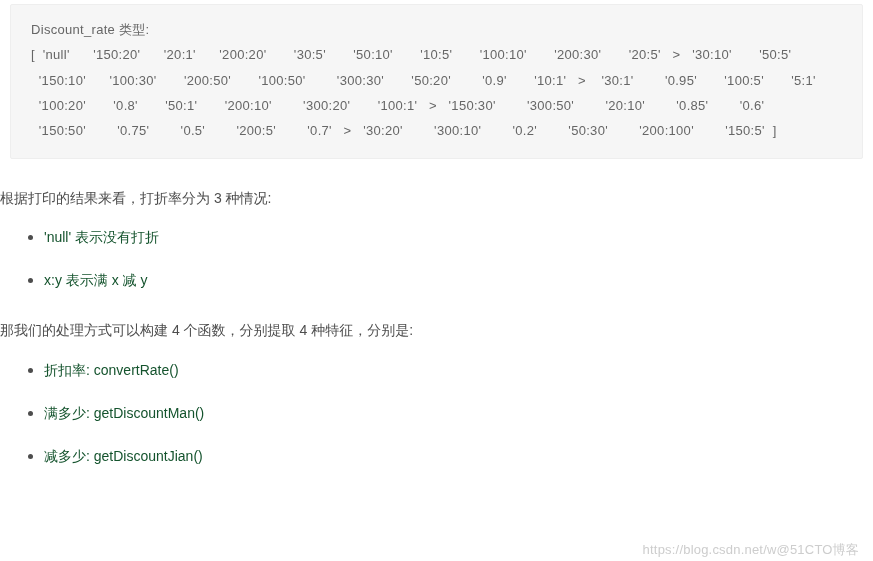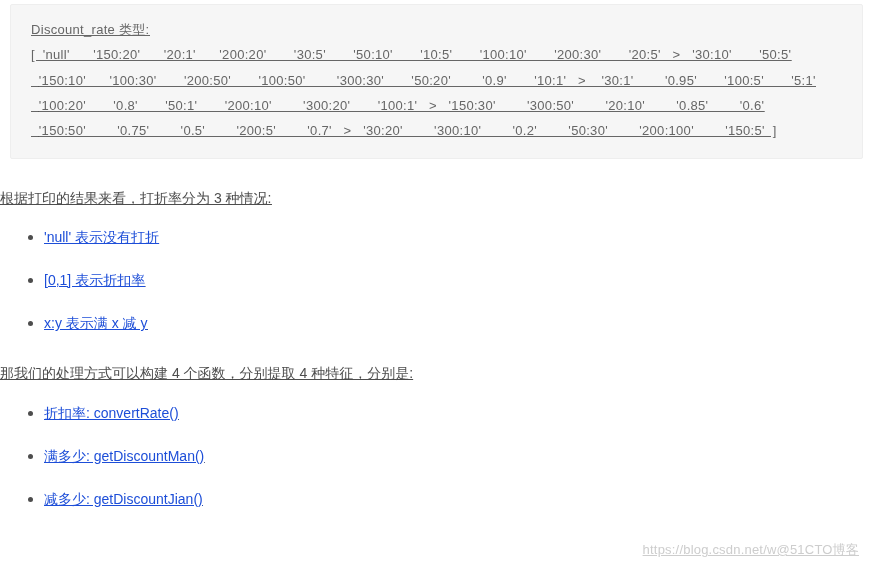--- a/index.html
+++ b/index.html
@@ -1,15 +1,15 @@
 <!DOCTYPE html>
 <html><head>
 <meta charset="utf-8">
 <style>
-  * { margin: 0; padding: 0; box-sizing: border-box; text-decoration: underline; }
+  * { margin: 0; padding: 0; box-sizing: border-box; }
   body {
     font-family: "Microsoft YaHei", "PingFang SC", -apple-system, BlinkMacSystemFont, sans-serif;
     font-size: 14px;
     color: #4d4d4d;
     background: #ffffff;
     width: 873px;
     height: 561px;
     overflow: hidden;
     position: relative;
   }
@@ -36,21 +36,21 @@
   }
   ul {
     list-style: none;
     padding-left: 28px;
     margin: 0;
   }
   ul li {
     position: relative;
     padding-left: 16px;
     margin-bottom: 22px;
-    color: #1d4ed8;
+    color: #14532d;
     font-size: 14px;
     line-height: 1.5;
   }
   ul li::before {
     content: "";
     position: absolute;
     left: 0;
     top: 8px;
     width: 5px;
     height: 5px;
@@ -75,21 +75,20 @@
 <span>[  'null'      '150:20'      '20:1'      '200:20'       '30:5'       '50:10'       '10:5'       '100:10'       '200:30'       '20:5'   &gt;   '30:10'       '50:5'</span>
 <span>  '150:10'      '100:30'       '200:50'       '100:50'        '300:30'       '50:20'        '0.9'       '10:1'   &gt;    '30:1'        '0.95'       '100:5'       '5:1'</span>
 <span>  '100:20'       '0.8'       '50:1'       '200:10'        '300:20'       '100:1'   &gt;   '150:30'        '300:50'        '20:10'        '0.85'        '0.6'</span>
 <span>  '150:50'        '0.75'        '0.5'        '200:5'        '0.7'   &gt;   '30:20'        '300:10'        '0.2'        '50:30'        '200:100'        '150:5'  ]</span></div>
 
 <div class="content">
   <p class="para">根据打印的结果来看，打折率分为 3 种情况:</p>
 
   <ul>
     <li> 'null'  表示没有打折</li>
-    <li>[0,1] 表示折扣率</li>
     <li>x:y 表示满 x 减 y</li>
   </ul>
 
   <p class="para">那我们的处理方式可以构建 4 个函数，分别提取 4 种特征，分别是:</p>
 
   <ul>
     <li>折扣率:  convertRate()</li>
     <li>满多少:  getDiscountMan()</li>
     <li>减多少:  getDiscountJian()</li>
   </ul>

